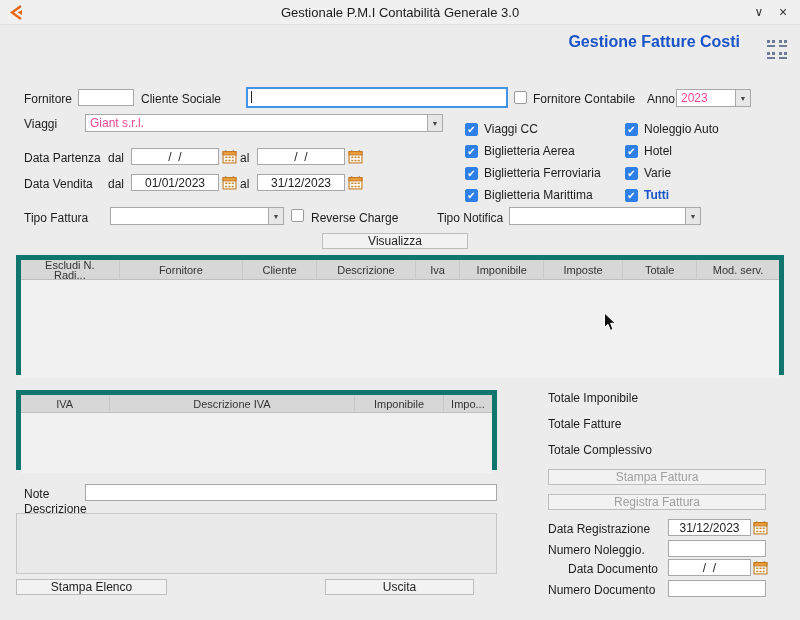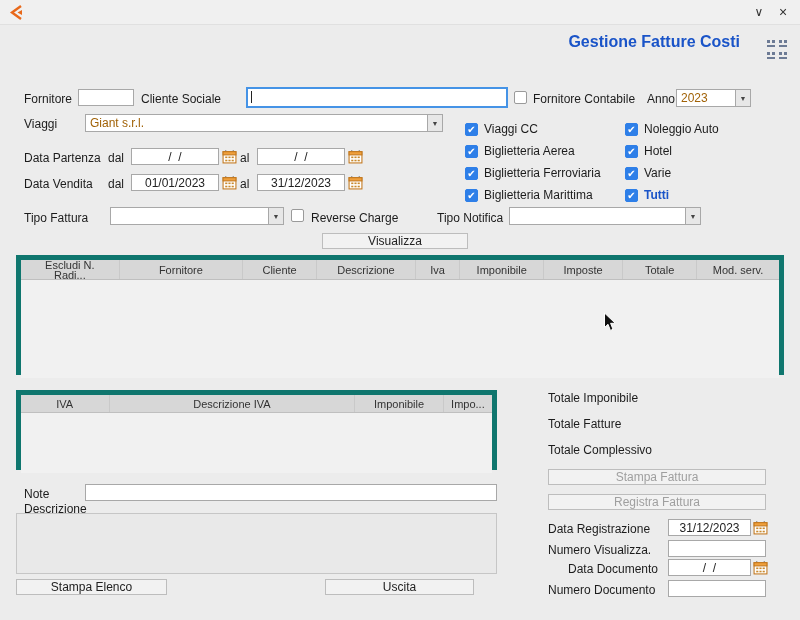--- a/index.html
+++ b/index.html
@@ -18,21 +18,21 @@
   .page-icon { position:absolute; left:763px; top:36px; }
 
   .lbl { position:absolute; font-size:12px; color:#1c1c1c; white-space:nowrap; }
   .tinput { position:absolute; height:17px; border:1px solid #a8a8a8; background:#fff; font-family:"Liberation Sans", sans-serif; font-size:12px; padding:0 3px; color:#222; }
   .date-input { text-align:center; }
 
   .focus-wrap { position:absolute; border:2px solid #4593e6; background:#fff; }
   .focus-wrap .caret { position:absolute; left:3px; top:2px; width:1px; height:12px; background:#222; }
 
   .dropdown { position:absolute; height:18px; background:#fff; border:1px solid #a8a8a8; display:flex; align-items:stretch; }
-  .dd-value { flex:1; font-size:12px; padding:1px 11px 0 4px; color:#a16207; white-space:nowrap; overflow:hidden; }
+  .dd-value { flex:1; font-size:12px; padding:1px 11px 0 4px; color:#ec4899; white-space:nowrap; overflow:hidden; }
   .dd-arrow { width:15px; background:#e7e7e7; border-left:1px solid #a8a8a8; color:#444; font-size:7px; display:flex; align-items:center; justify-content:center; }
 
   .chk { position:absolute; display:flex; align-items:center; gap:6px; cursor:default; }
   .chk .box { width:13px; height:13px; border-radius:2px; display:flex; align-items:center; justify-content:center; font-size:10px; line-height:13px; }
   .box.checked { background:var(--checkbox-blue); border:1px solid var(--checkbox-blue); color:#fff; }
   .box.unchecked { background:#fff; border:1px solid #9a9a9a; color:transparent; }
   .chk-label { font-size:12px; color:#1c1c1c; white-space:nowrap; }
   .chk-label.blue { color:var(--title-blue); font-weight:bold; }
 
   .btn { position:absolute; background:#f2f2f2; border:1px solid #bdbdbd; font-size:12px; color:#222; display:flex; align-items:center; justify-content:center; font-family:"Liberation Sans", sans-serif; }
@@ -58,20 +58,21 @@
 
 <div class="window">
 
   <div class="titlebar">
     <span class="app-icon">
       <svg width="17" height="17" viewBox="0 0 17 17">
         <path d="M13 2 L4 8.5 L13 15" stroke="#e8681a" stroke-width="2.4" fill="none"></path>
         <path d="M14 6 L9.5 8.5 L14 11 Z" fill="#e8681a"></path>
       </svg>
     </span>
+    <span class="win-title">Gestionale P.M.I Contabilità Generale 3.0</span>
     <span class="win-btn btn-min">∨</span>
     <span class="win-btn btn-close">×</span>
   </div>
 
   <div class="page-title">Gestione Fatture Costi</div>
   <span class="page-icon">
     <svg width="26" height="28" viewBox="0 0 26 28">
       <g fill="#6d7b95">
         <rect x="4" y="4" width="3" height="3"></rect>
           <rect x="9" y="4" width="3" height="3"></rect>
@@ -287,21 +288,21 @@
         <g fill="#c98a2e">
           <rect x="3" y="7" width="2" height="1.5"></rect>
           <rect x="6" y="7" width="2" height="1.5"></rect>
           <rect x="9" y="7" width="2" height="1.5"></rect>
           <rect x="3" y="10" width="2" height="1.5"></rect>
           <rect x="6" y="10" width="2" height="1.5"></rect>
           <rect x="9" y="10" width="2" height="1.5"></rect>
         </g>
       </svg>
   </span>
-  <span class="lbl" style="left:548px;top:543px">Numero Visualizza.</span>
+  <span class="lbl" style="left:548px;top:543px">Numero Noleggio.</span>
   <input class="tinput" style="left: 668px; top: 540px; width: 98px;" value="">
   <span class="lbl" style="left:568px;top:562px">Data Documento</span>
   <input class="tinput date-input" style="left: 668px; top: 559px; width: 83px;" value="/  /">
   <span class="cal" style="left:753px;top:560px">
     <svg width="15" height="15" viewBox="0 0 14 14">
         <line x1="3.5" y1="1" x2="3.5" y2="3" stroke="#888" stroke-width="1"></line>
         <line x1="10.5" y1="1" x2="10.5" y2="3" stroke="#888" stroke-width="1"></line>
         <rect x="1" y="2.5" width="12" height="10.5" fill="#fff" stroke="#c2781f"></rect>
         <rect x="1" y="2.5" width="12" height="3" fill="#f0a03c" stroke="#c2781f"></rect>
         <g fill="#c98a2e">

